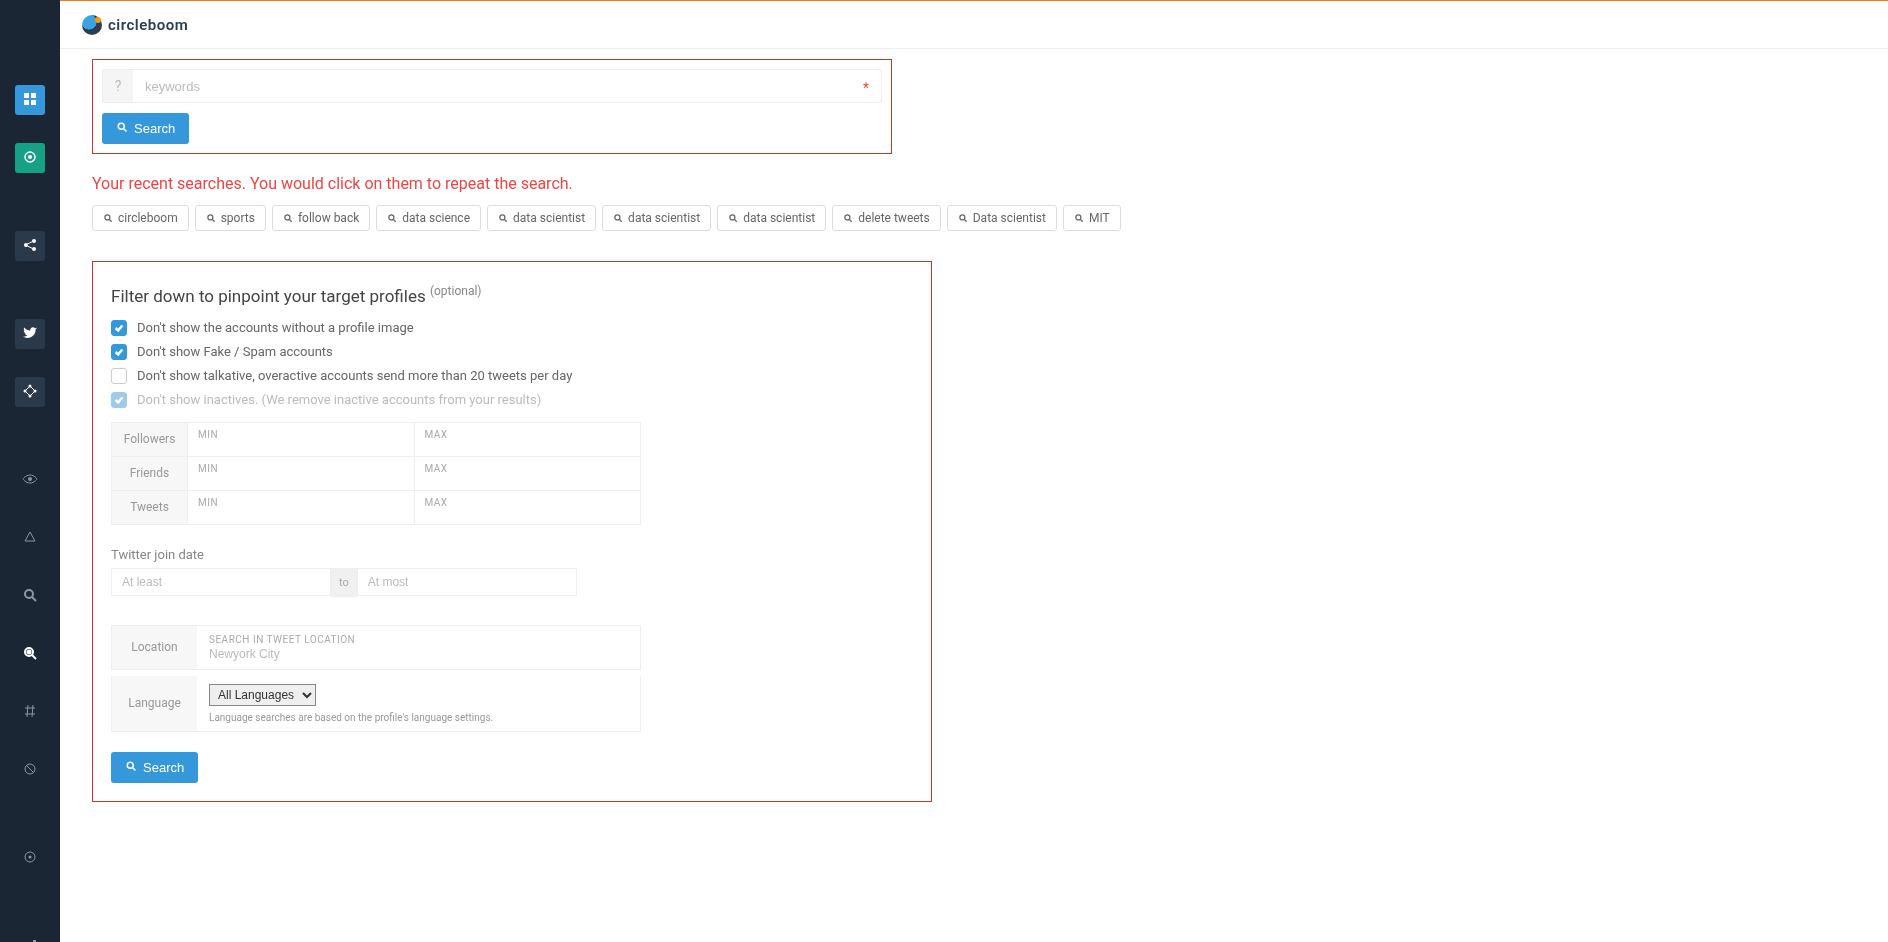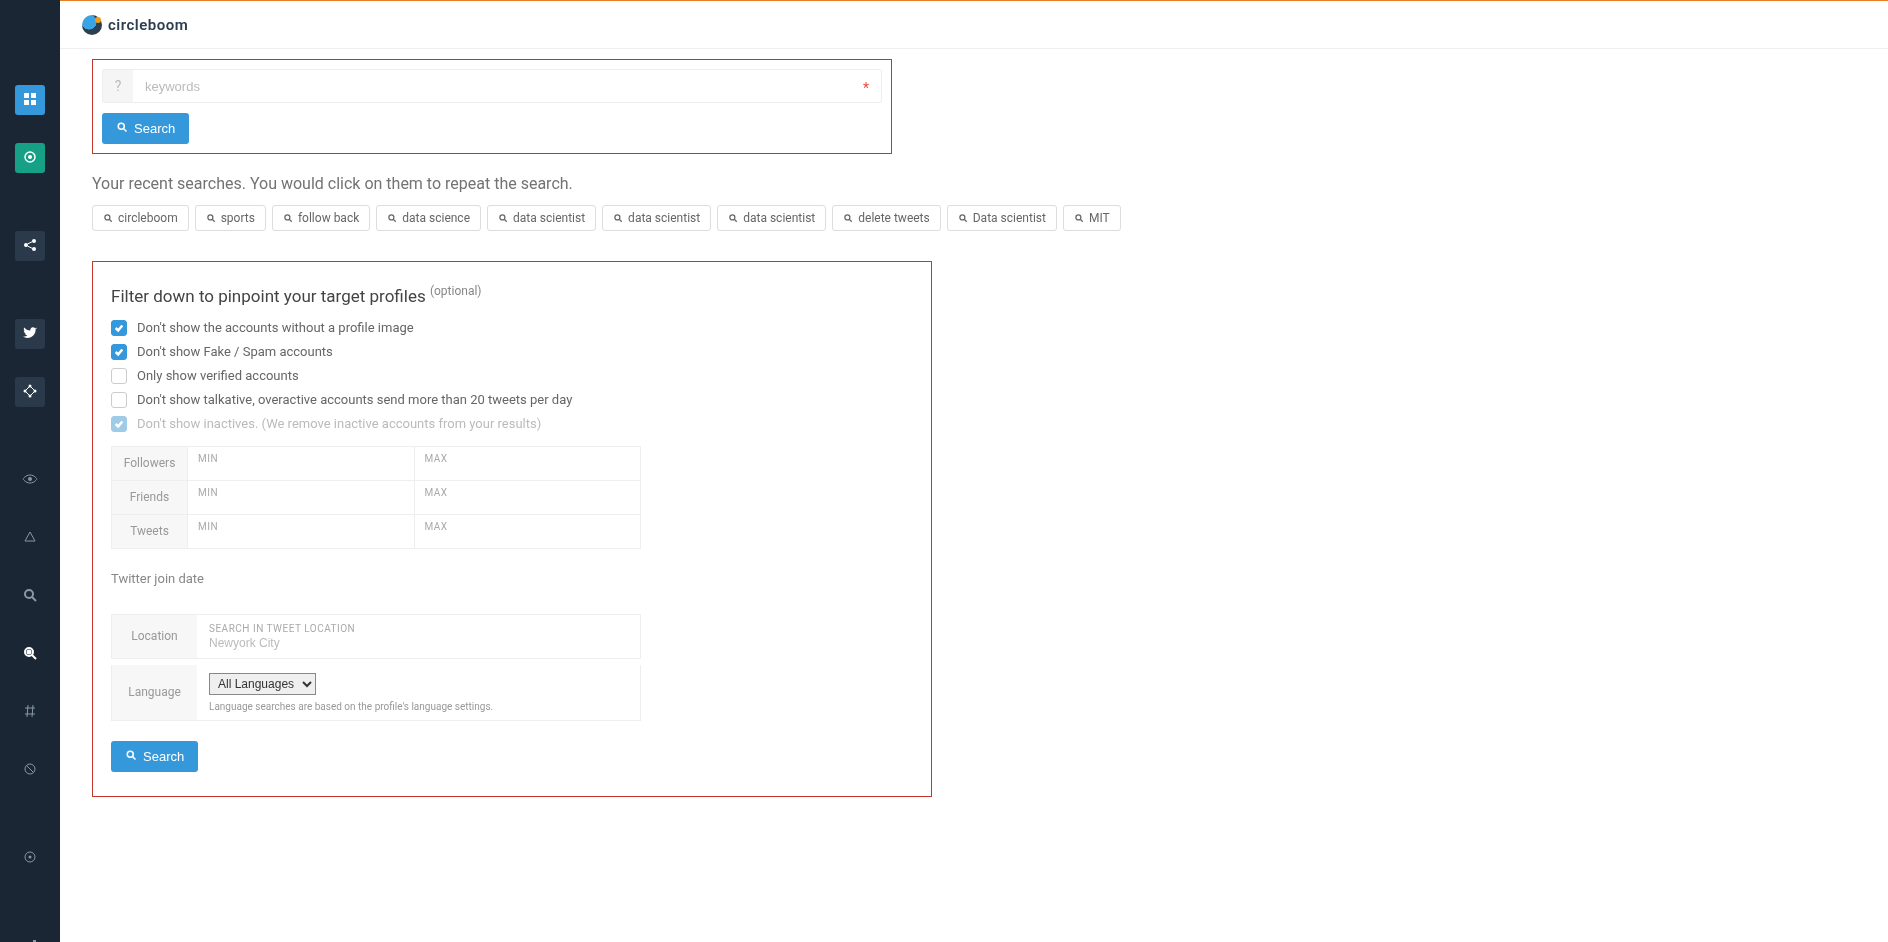--- a/index.html
+++ b/index.html
@@ -139,21 +139,21 @@
     border: none;
     padding: 8px 14px;
     border-radius: 3px;
     font-size: 13px;
     cursor: pointer;
     display: inline-flex;
     gap: 6px;
   }
 
   .recent-title {
-    color: #737373;
+    color: #ef4444;
     font-size: 16px;
     margin-bottom: 12px;
   }
   .recent-row {
     display: flex;
     flex-wrap: wrap;
     gap: 6px;
     margin-bottom: 30px;
   }
   .chip {
@@ -166,21 +166,21 @@
     cursor: pointer;
     display: inline-flex;
     align-items: center;
     gap: 5px;
   }
   .chip svg { width: 10px; height: 10px; }
 
   
   .filter-box {
     border: 1px solid #c0392b;
-    padding: 22px 18px 24px 18px;
+    padding: 22px 18px 18px 18px;
     max-width: 840px;
   }
   .filter-title {
     font-size: 17px;
     color: #444;
     margin-bottom: 14px;
     font-weight: 400;
   }
   .filter-title .opt {
     font-size: 12px;
@@ -559,24 +559,20 @@
               </span>
               <span>Don't show the accounts without a profile image</span>
             </div>
             <div class="cb-row">
               <span class="cb checked">
                 <svg viewBox="0 0 12 12">
                   <polyline points="2,6 5,9 10,3"></polyline>
                 </svg>
               </span>
               <span>Don't show Fake / Spam accounts</span>
-            </div>
-            <div class="cb-row">
-              <span class="cb"></span>
-              <span>Only show verified accounts</span>
             </div>
             <div class="cb-row">
               <span class="cb"></span>
               <span>Don't show talkative, overactive accounts send more than 20 tweets per day</span>
             </div>
             <div class="cb-row disabled">
               <span class="cb checked disabled">
                 <svg viewBox="0 0 12 12">
                   <polyline points="2,6 5,9 10,3"></polyline>
                 </svg>
@@ -609,20 +605,25 @@
               <div class="range-cell">
                 <div class="range-cell-label">MIN</div>
               </div>
               <div class="range-cell">
                 <div class="range-cell-label">MAX</div>
               </div>
             </div>
           </div>
 
         <div class="join-label">Twitter join date</div>
+        <div class="date-row">
+          <input class="date-input" type="text" placeholder="At least" style="">
+          <span class="date-sep">to</span>
+          <input class="date-input" type="text" placeholder="At most" style="">
+        </div>
 
         <div class="loc-row">
           <div class="range-label" style="width:85px">Location</div>
           <div class="loc-body">
             <div class="loc-label">SEARCH IN TWEET LOCATION</div>
             <input class="loc-input" type="text" placeholder="Newyork City" style="">
           </div>
         </div>
 
         <div class="lang-row">

